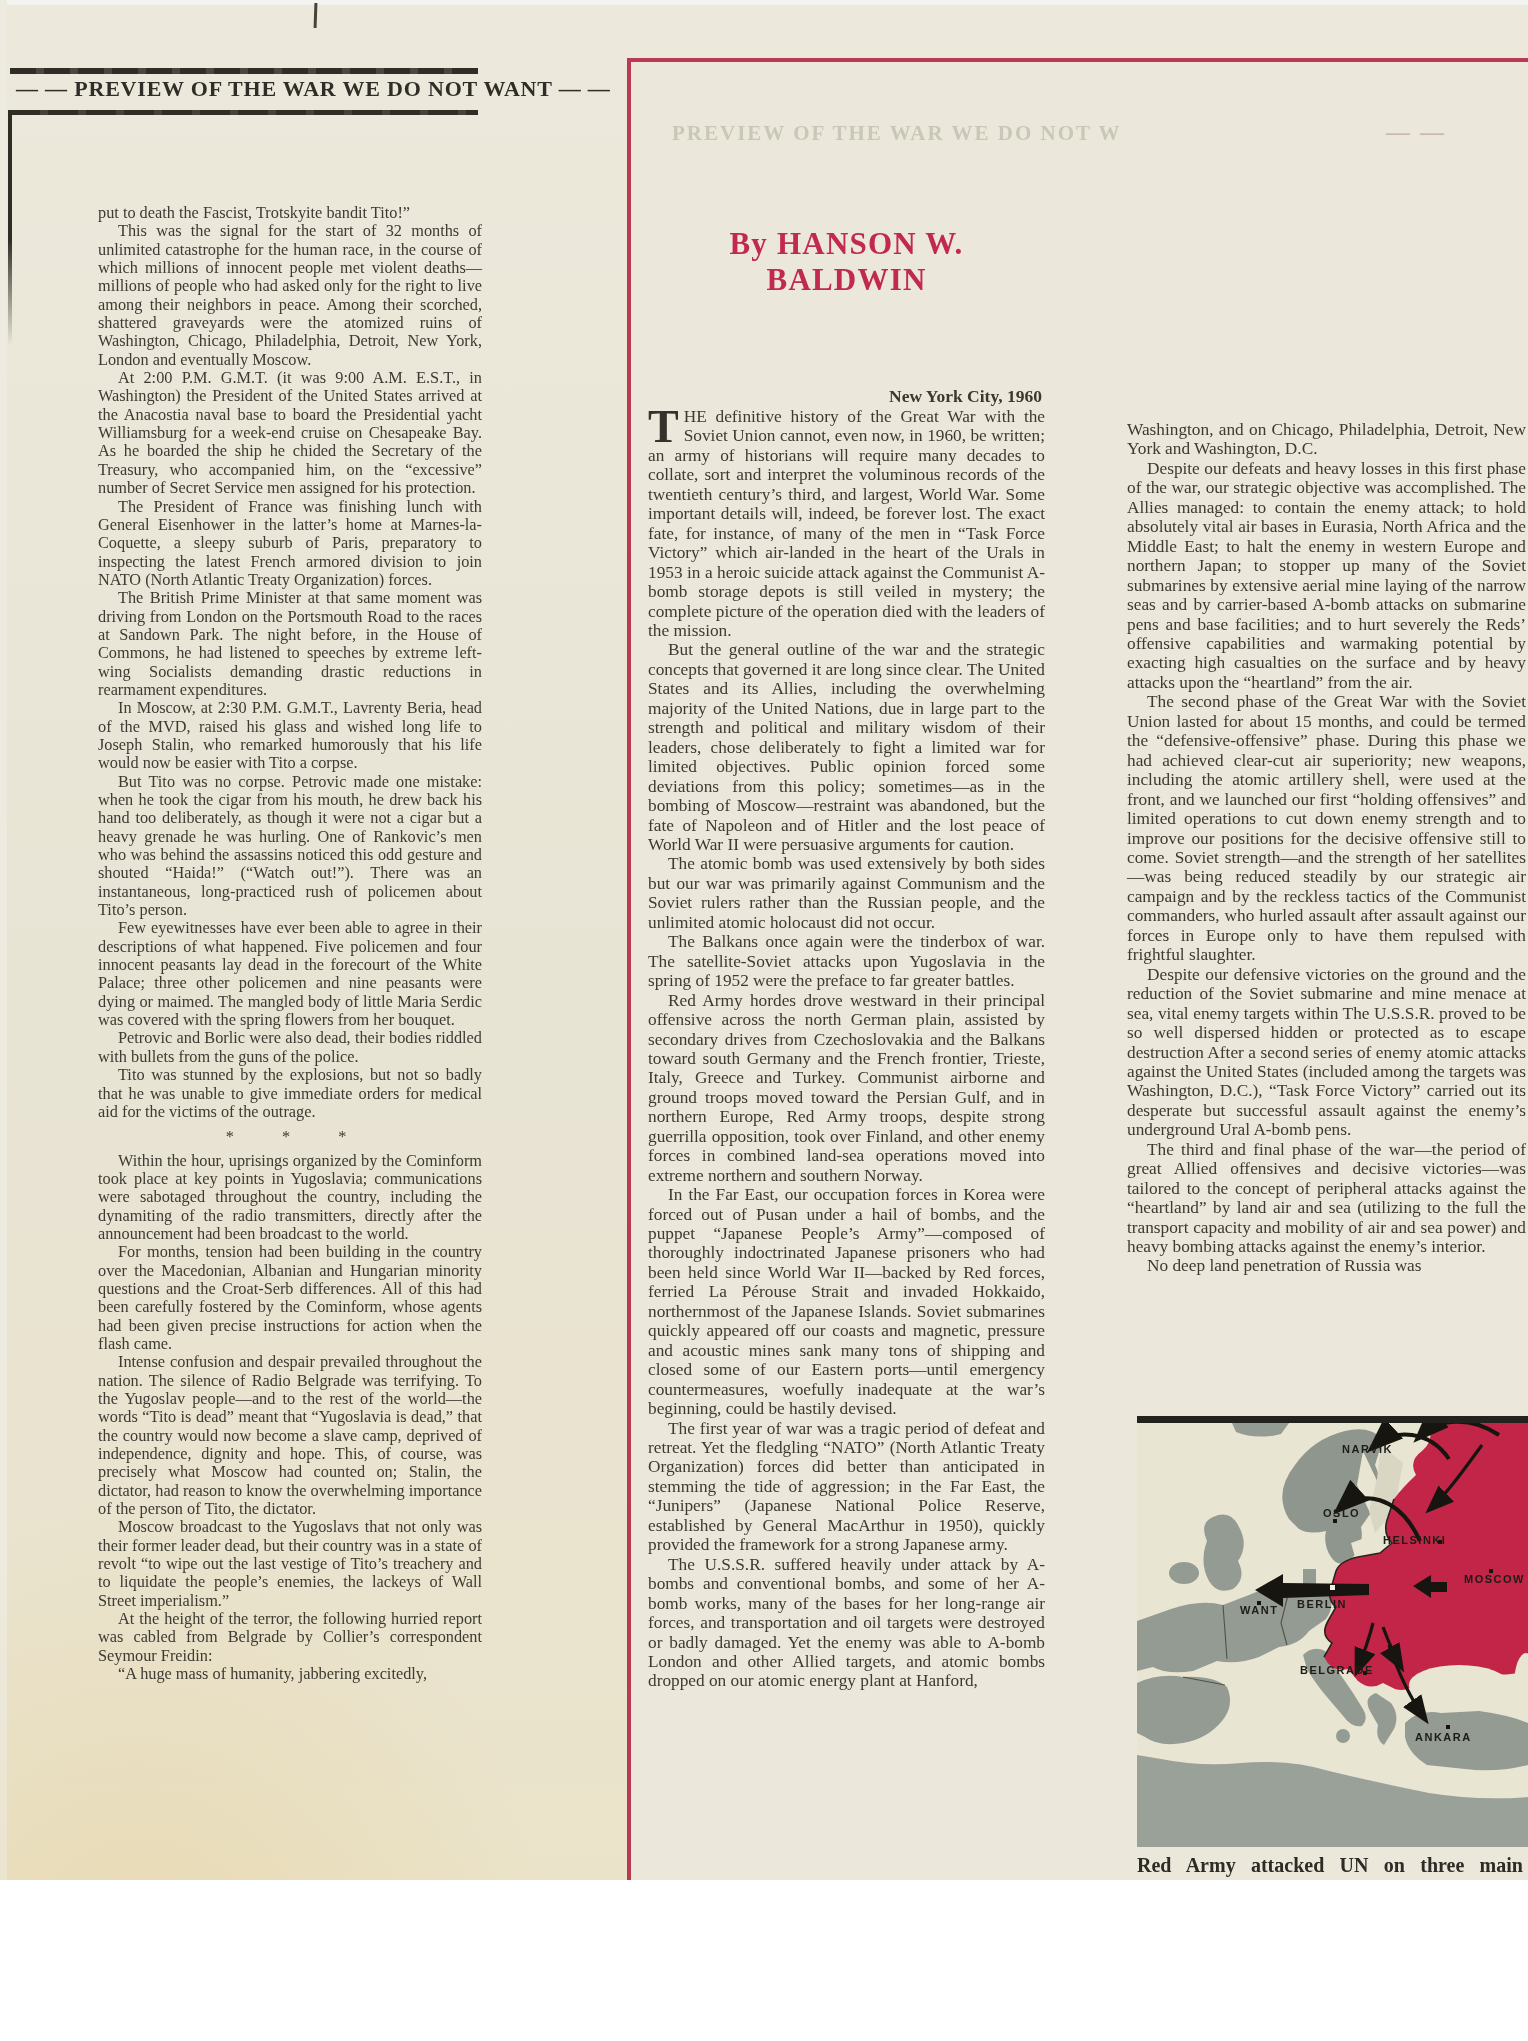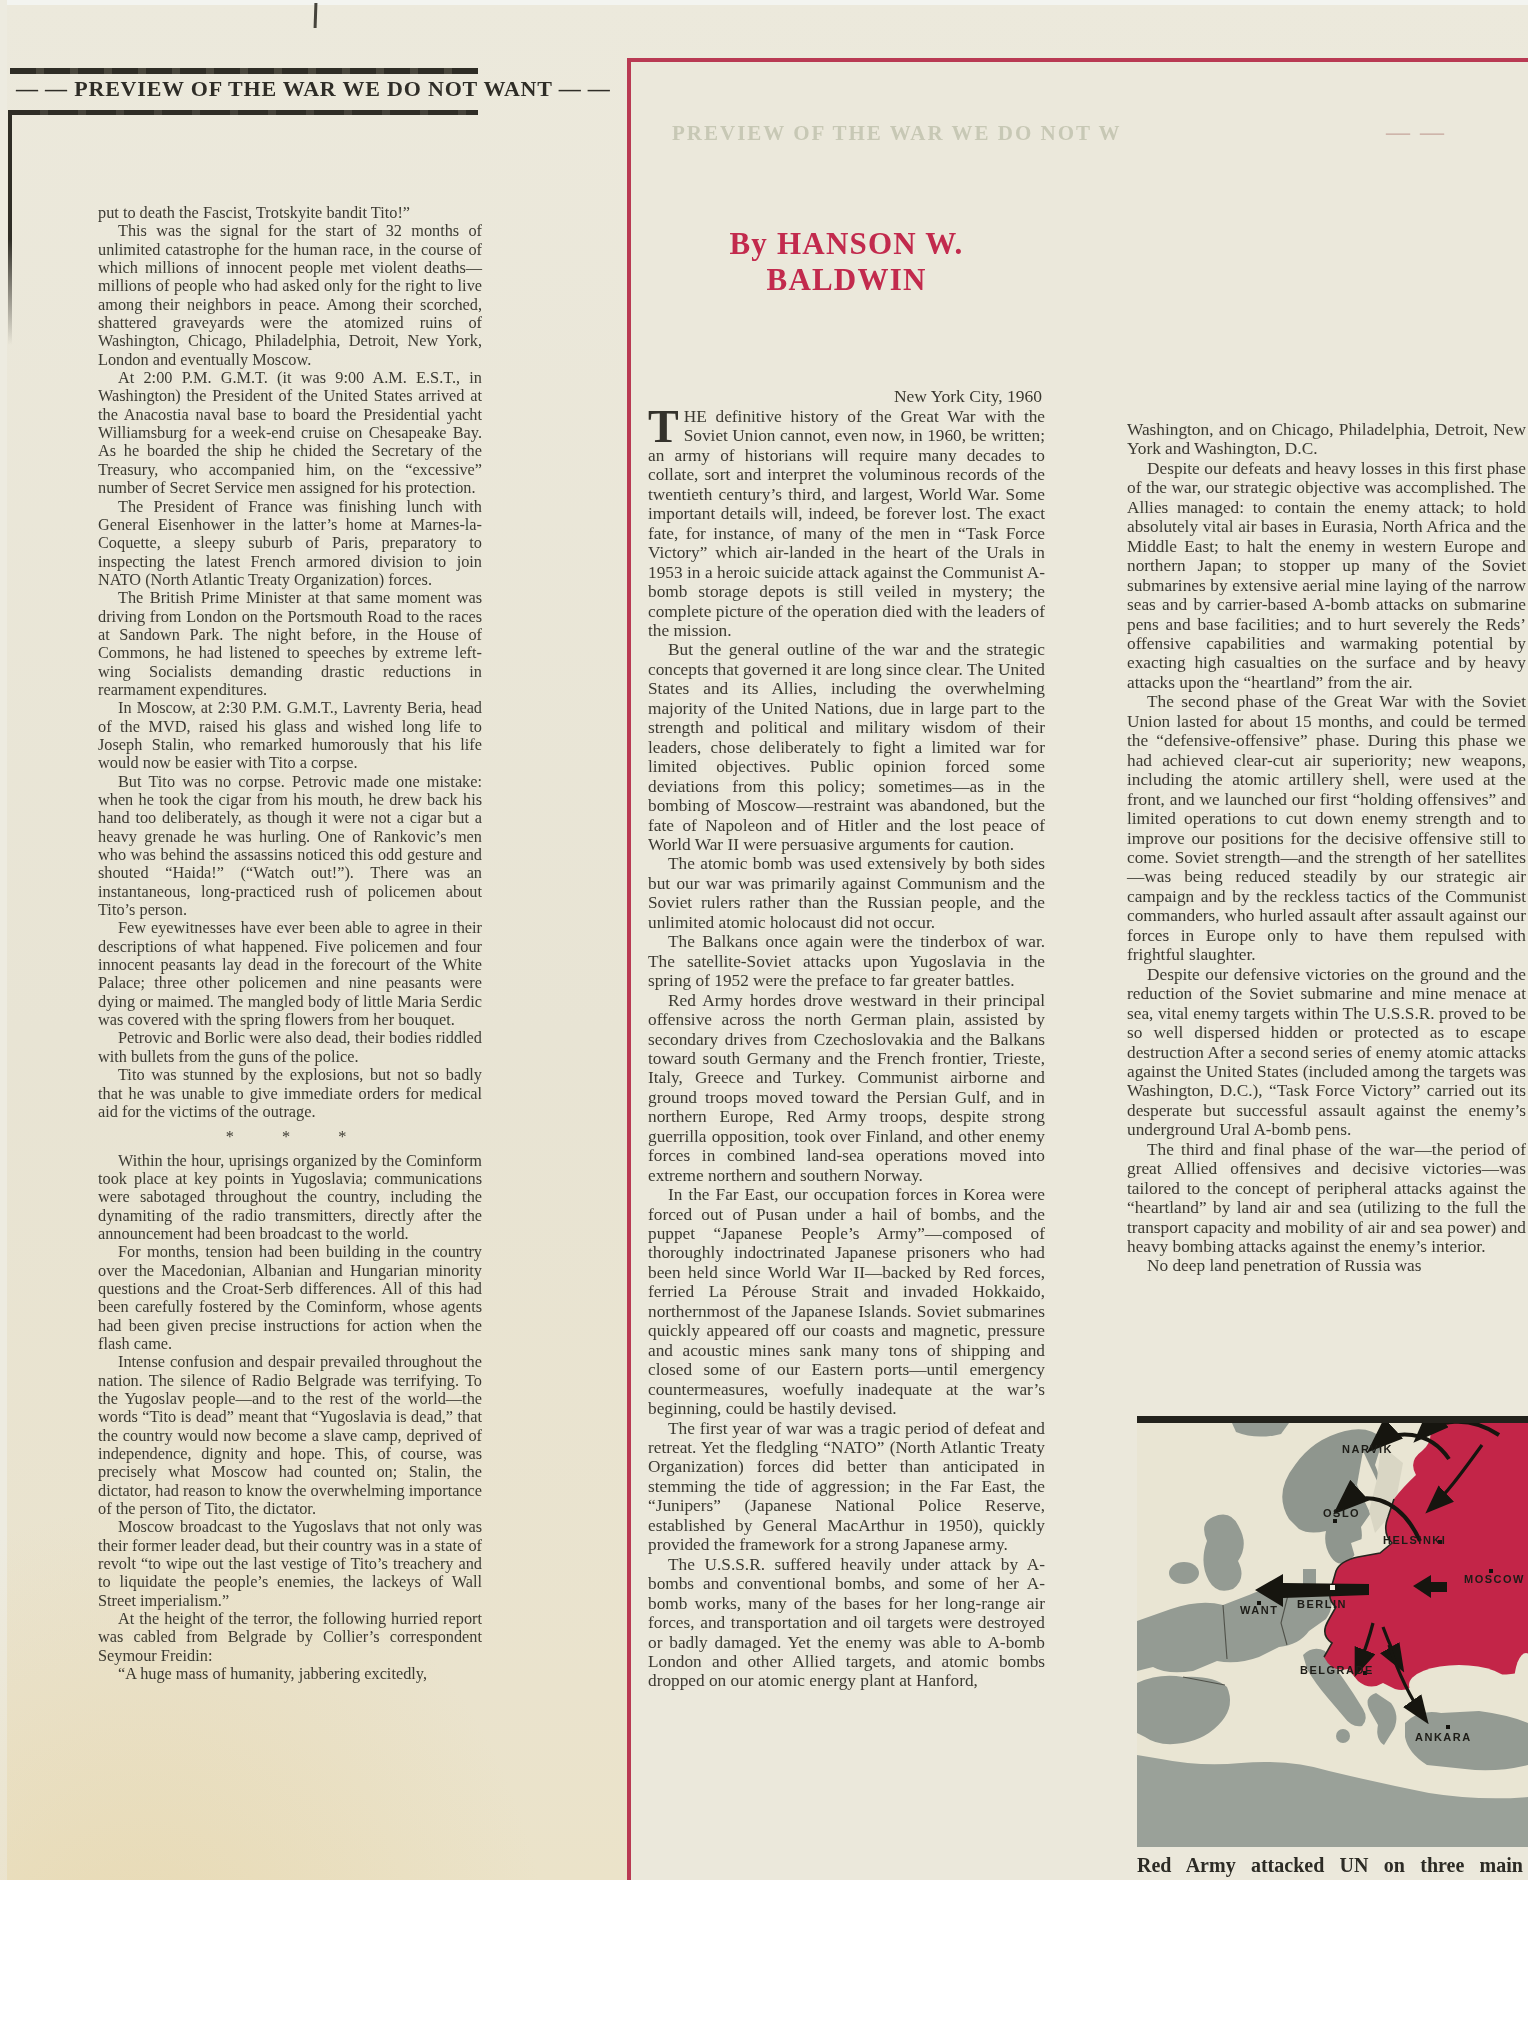--- a/index.html
+++ b/index.html
@@ -31,21 +31,21 @@
     font-size:21px;letter-spacing:2px;white-space:nowrap;margin-top:47px;}
   .ghost-left{left:672px;top:74px;}
   .ghost-right{left:1386px;top:72px;font-size:24px;color:rgba(170,120,110,.45);}
 
   .headline{position:absolute;left:686px;top:88px;white-space:nowrap;
     font-family:"Liberation Serif",serif;font-style:italic;font-weight:bold;
     font-size:112px;letter-spacing:1px;color:#35342e;}
   .byline{position:absolute;left:648px;top:226px;width:397px;text-align:center;
     font-weight:bold;font-size:31px;letter-spacing:1.2px;color:#c22a4d;}
   .dateline{position:absolute;left:648px;top:386px;width:394px;text-align:right;
-    font-weight:normal;font-size:17.5px;color:#3a382f;}
+    font-weight:bold;font-size:17.5px;color:#3a382f;}
 
   
   .col{position:absolute;text-align:justify;hyphens:auto;}
   .col p{margin:0;text-indent:20px;}
   .col p.noindent{text-indent:0;}
   .col p.sep{text-align:center;text-indent:14px;letter-spacing:22px;margin:7px 0 5px 0;}
   #left-col{left:98px;top:204px;width:384px;font-size:16.3px;line-height:18.35px;}
   #mid-col{left:648px;top:407px;width:397px;font-size:17.3px;line-height:19.45px;}
   #right-col{left:1127px;top:420px;width:399px;font-size:17.3px;line-height:19.45px;}
   .dropcap{float:left;font-size:46px;line-height:35px;font-weight:bold;padding:2px 5px 0 0;color:#34322b;}

